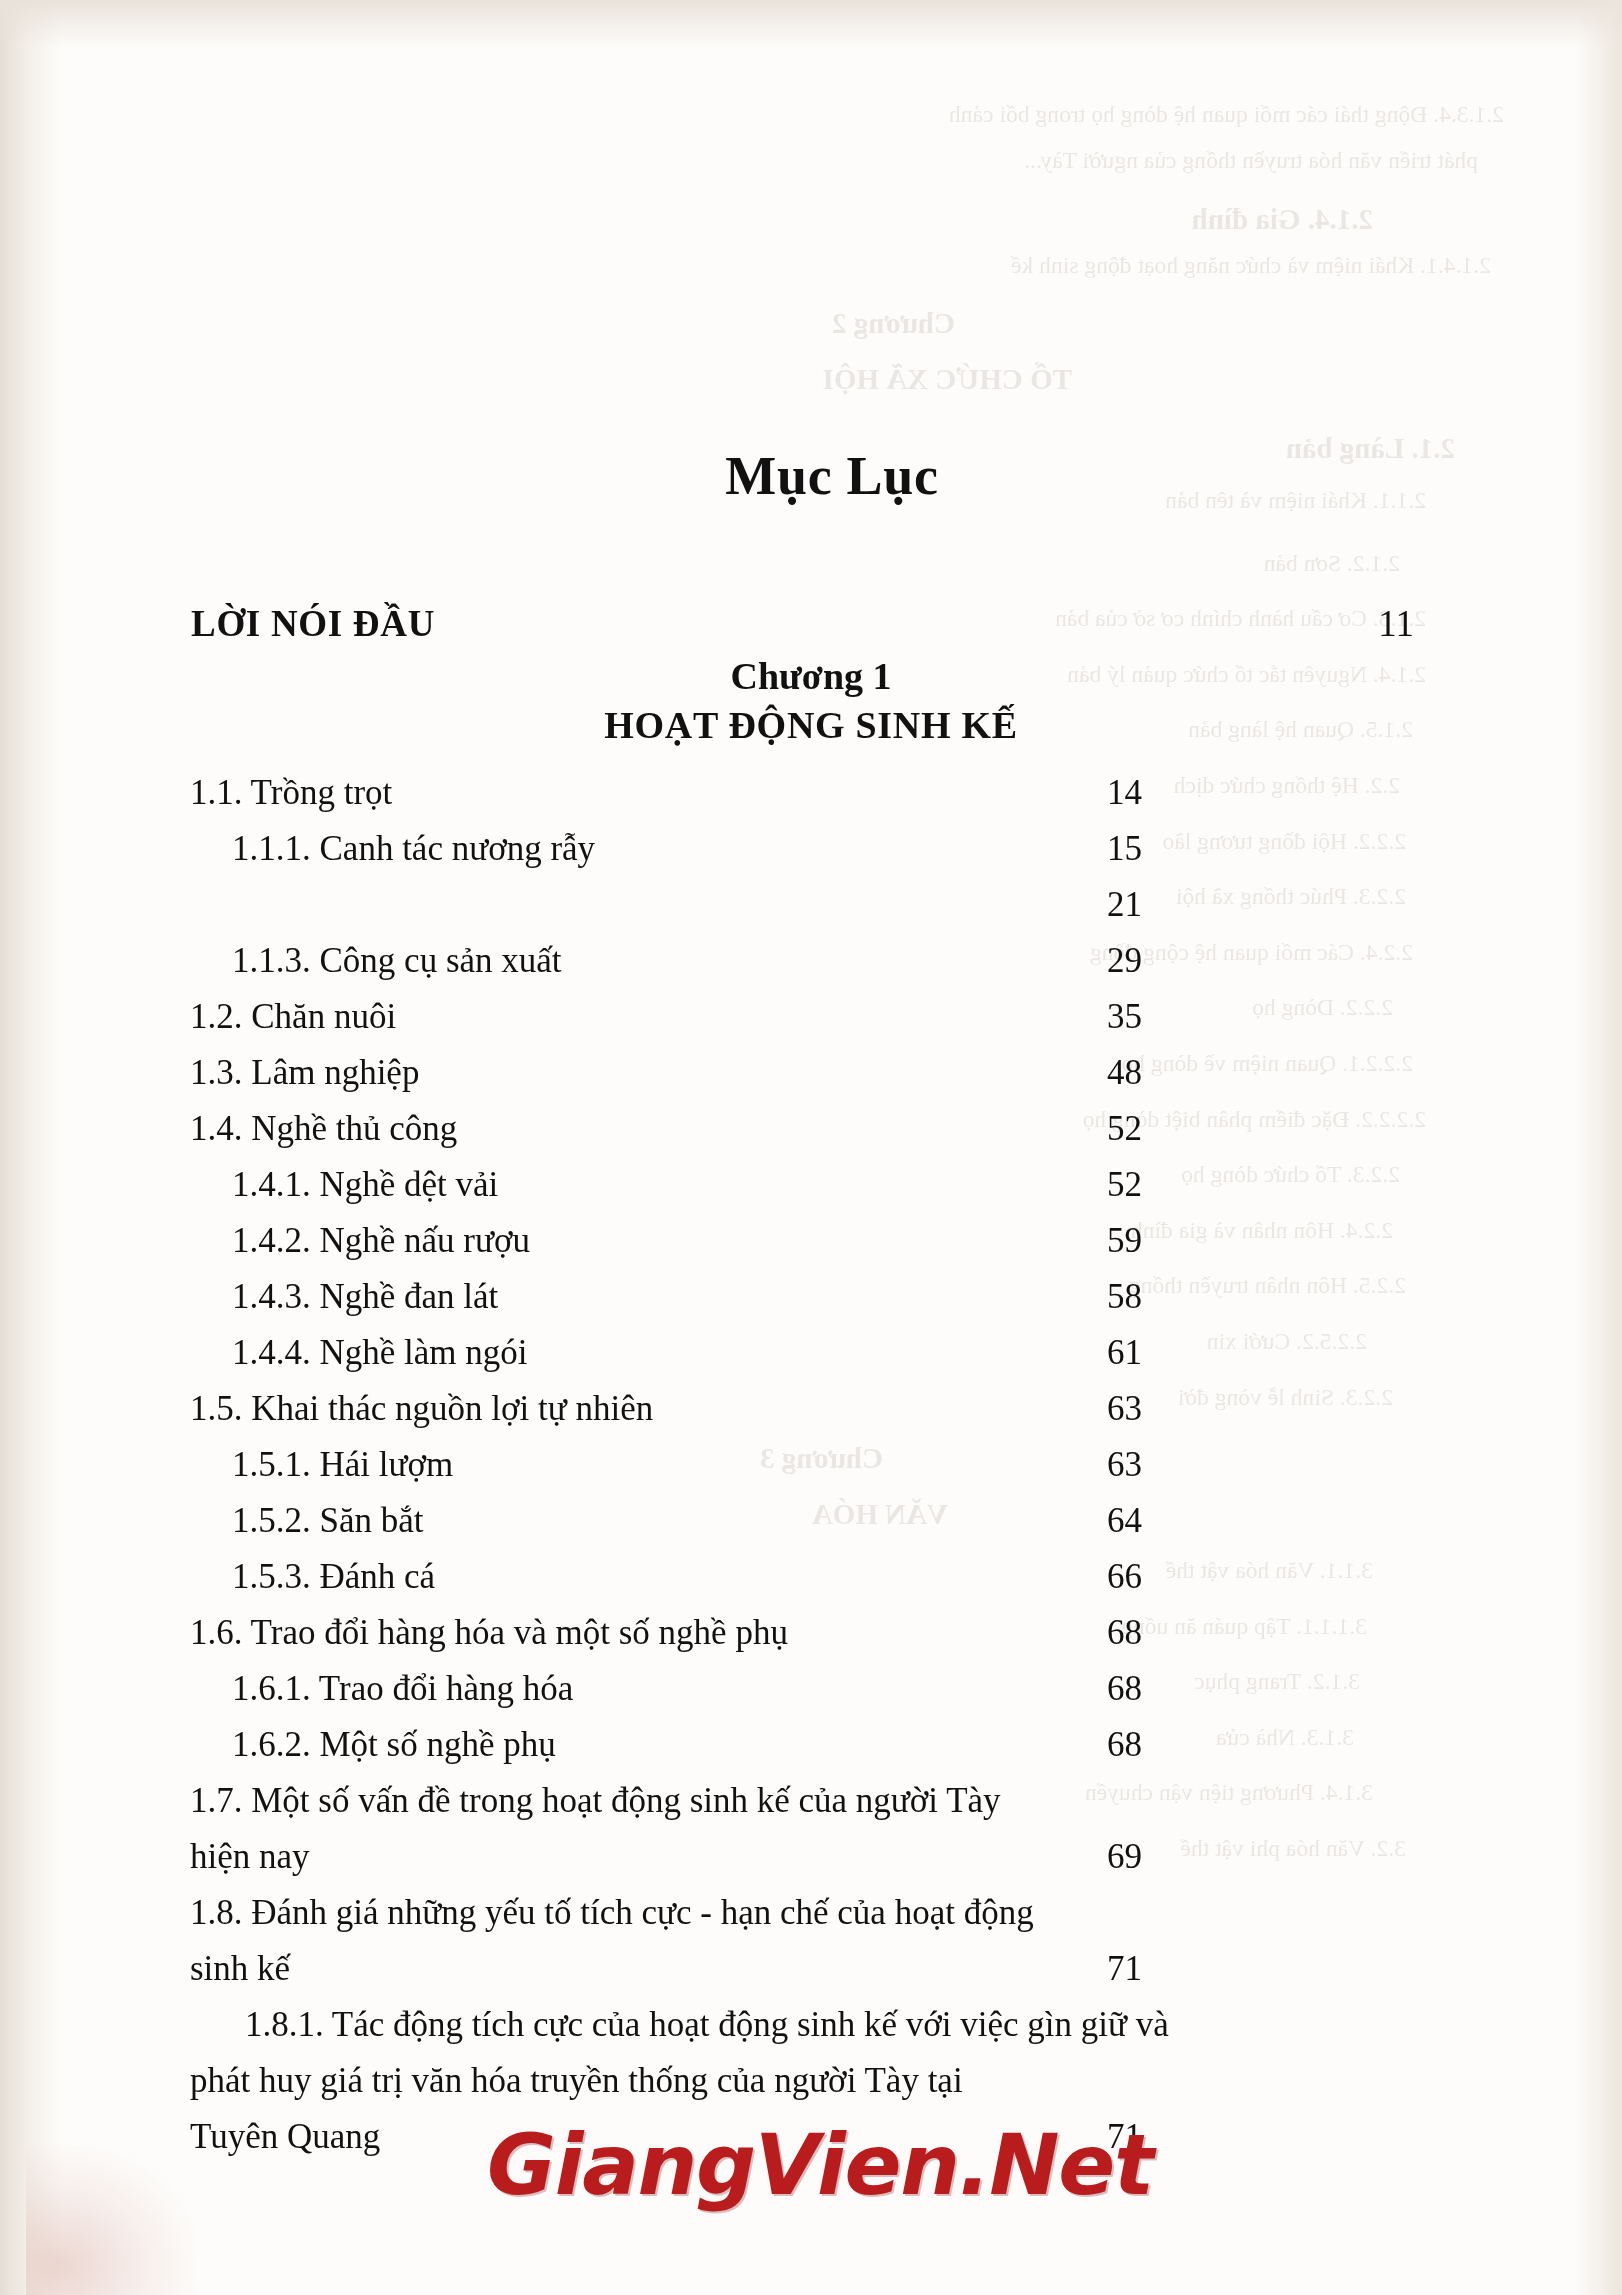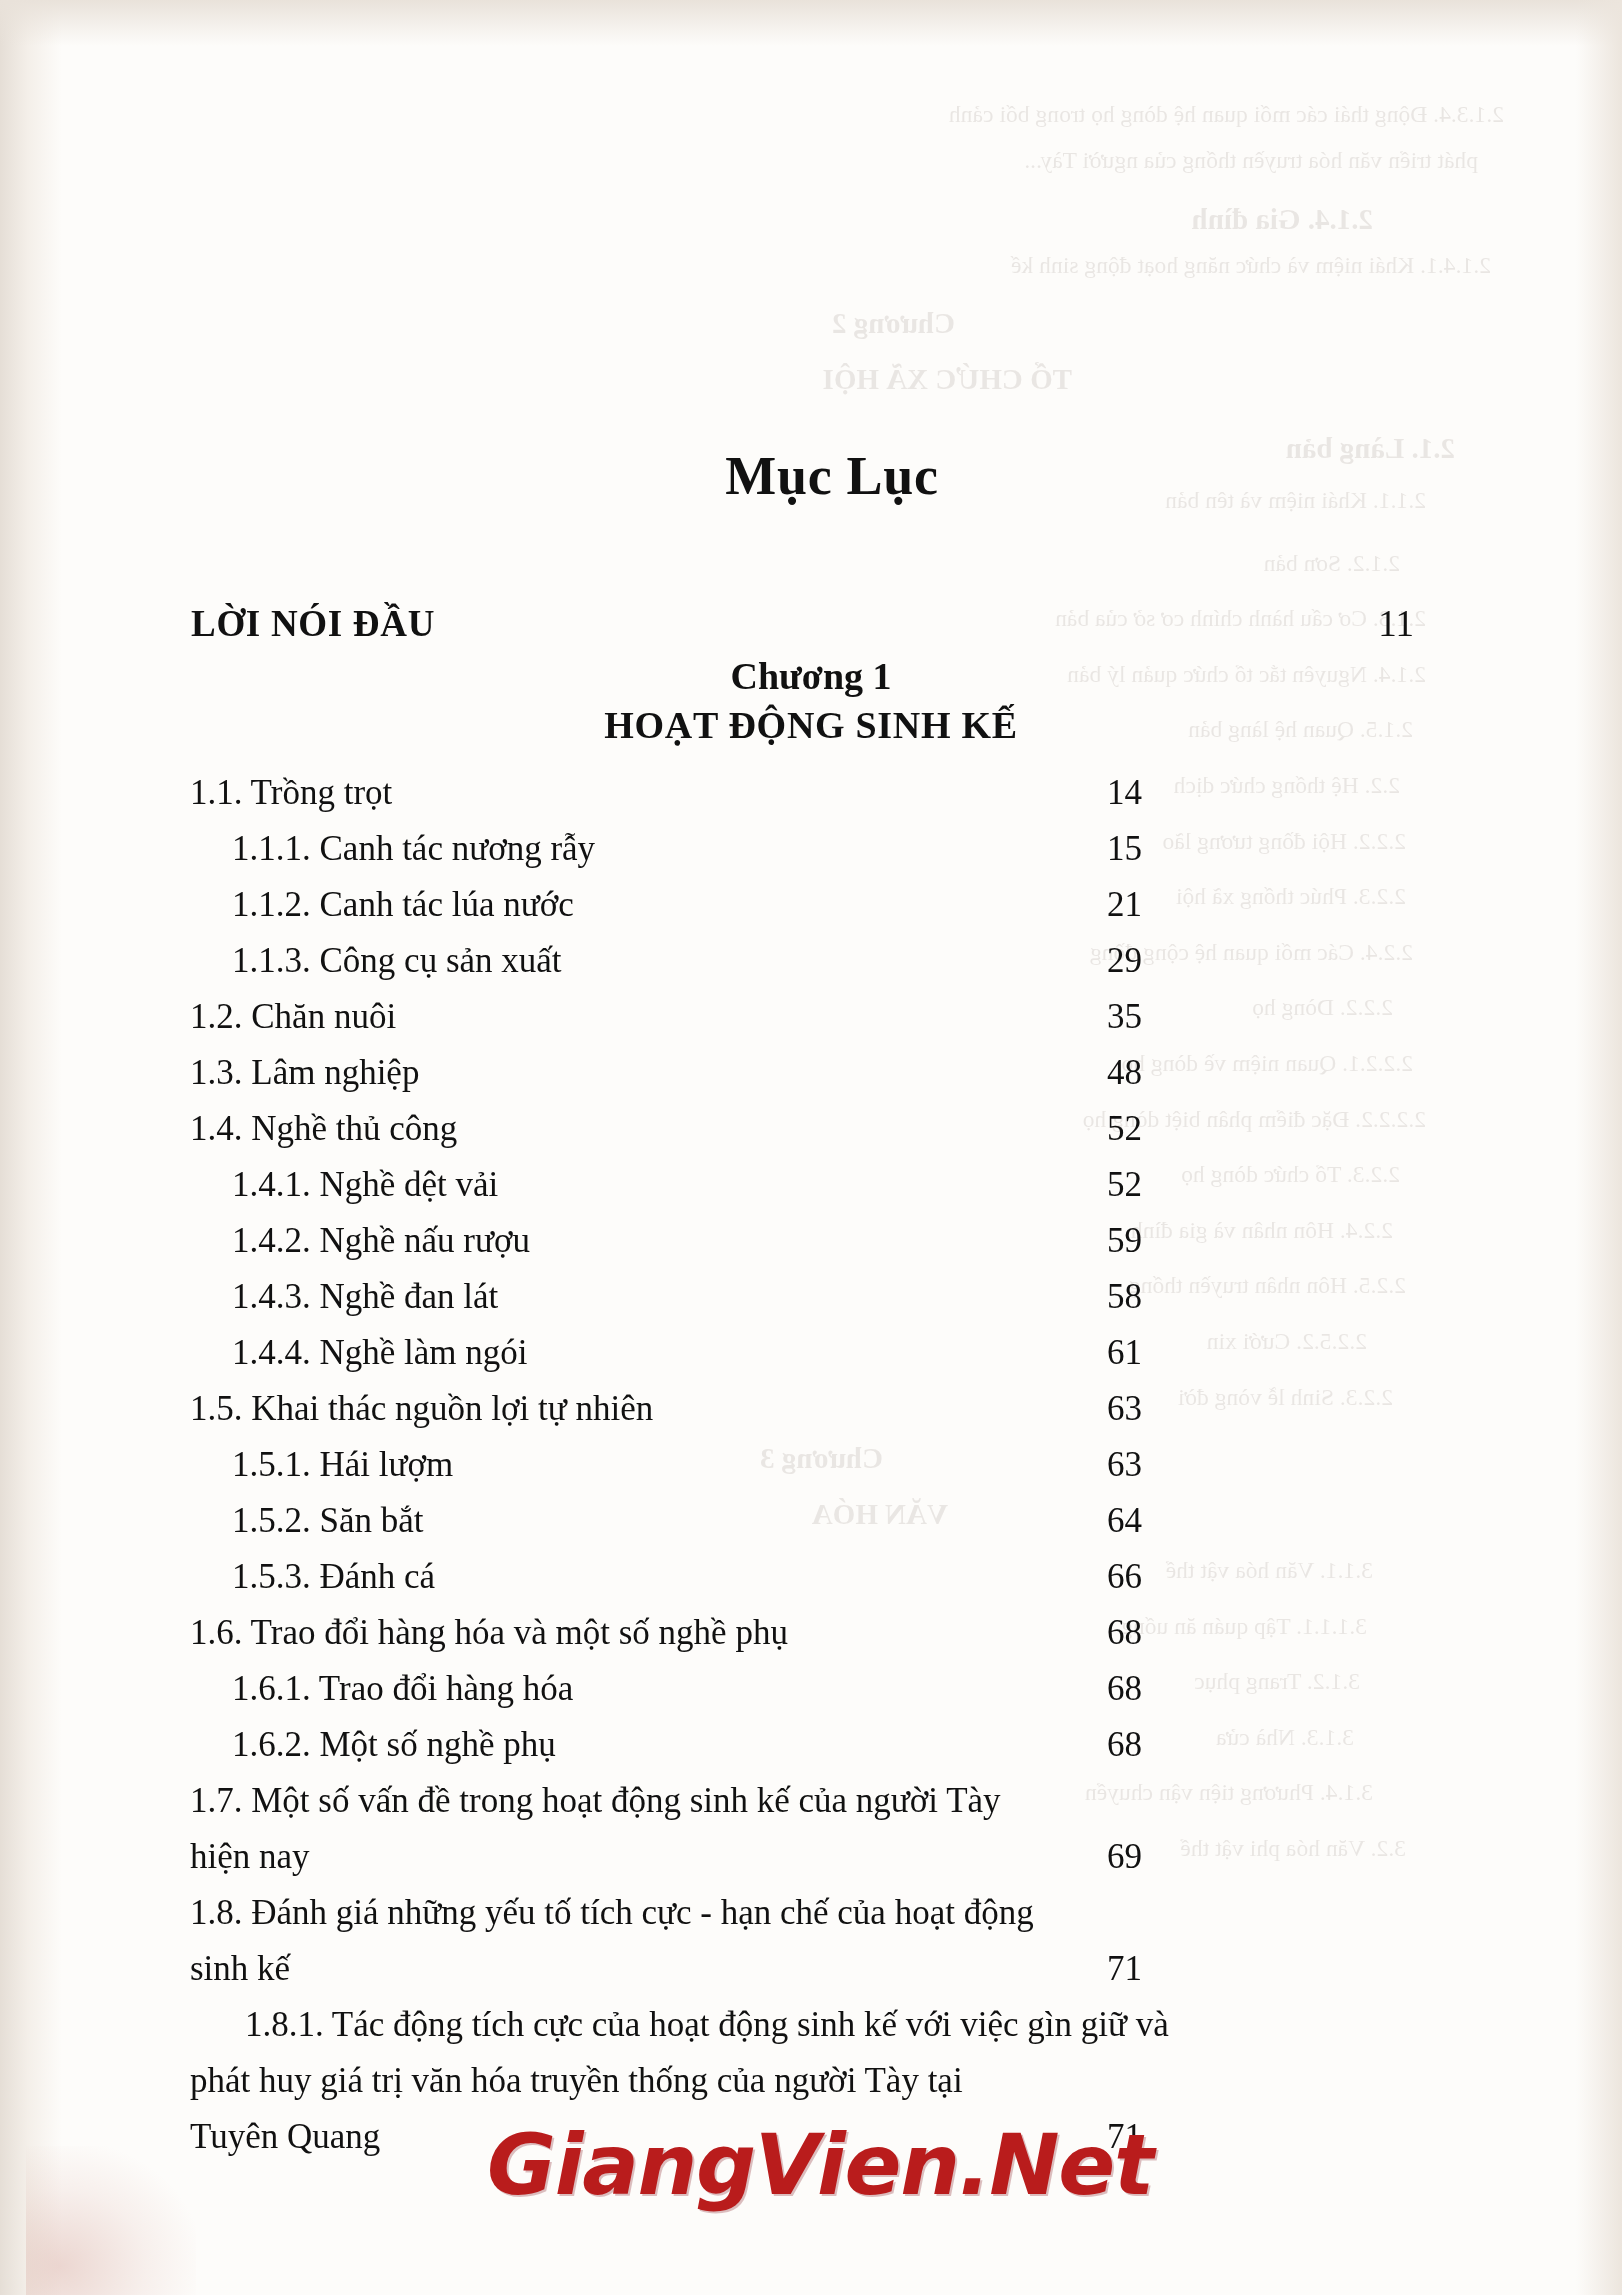--- a/index.html
+++ b/index.html
@@ -227,21 +227,20 @@
 
       <div class="toc-row">
         <div class="toc-text lvl1">1.1. Trồng trọt</div>
         <div class="toc-page">14</div>
       </div>
       <div class="toc-row">
         <div class="toc-text lvl2">1.1.1. Canh tác nương rẫy</div>
         <div class="toc-page">15</div>
       </div>
       <div class="toc-row">
-        <div class="toc-text lvl2">1.1.2. Canh tác lúa nước</div>
         <div class="toc-page">21</div>
       </div>
       <div class="toc-row">
         <div class="toc-text lvl2">1.1.3. Công cụ sản xuất</div>
         <div class="toc-page">29</div>
       </div>
       <div class="toc-row">
         <div class="toc-text lvl1">1.2. Chăn nuôi</div>
         <div class="toc-page">35</div>
       </div>

